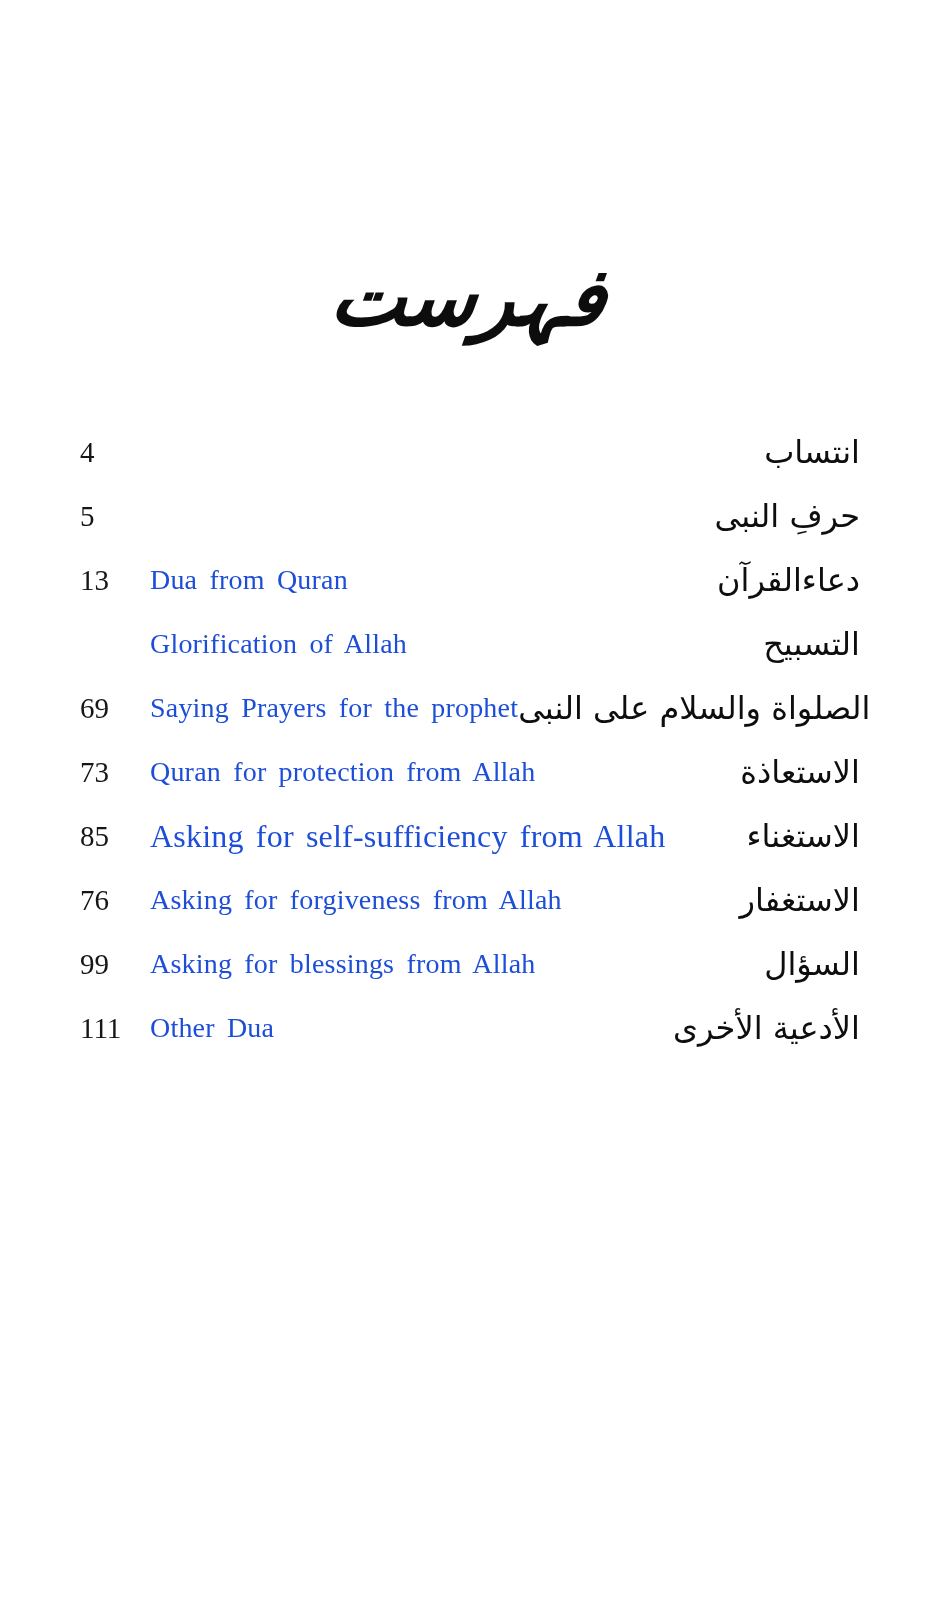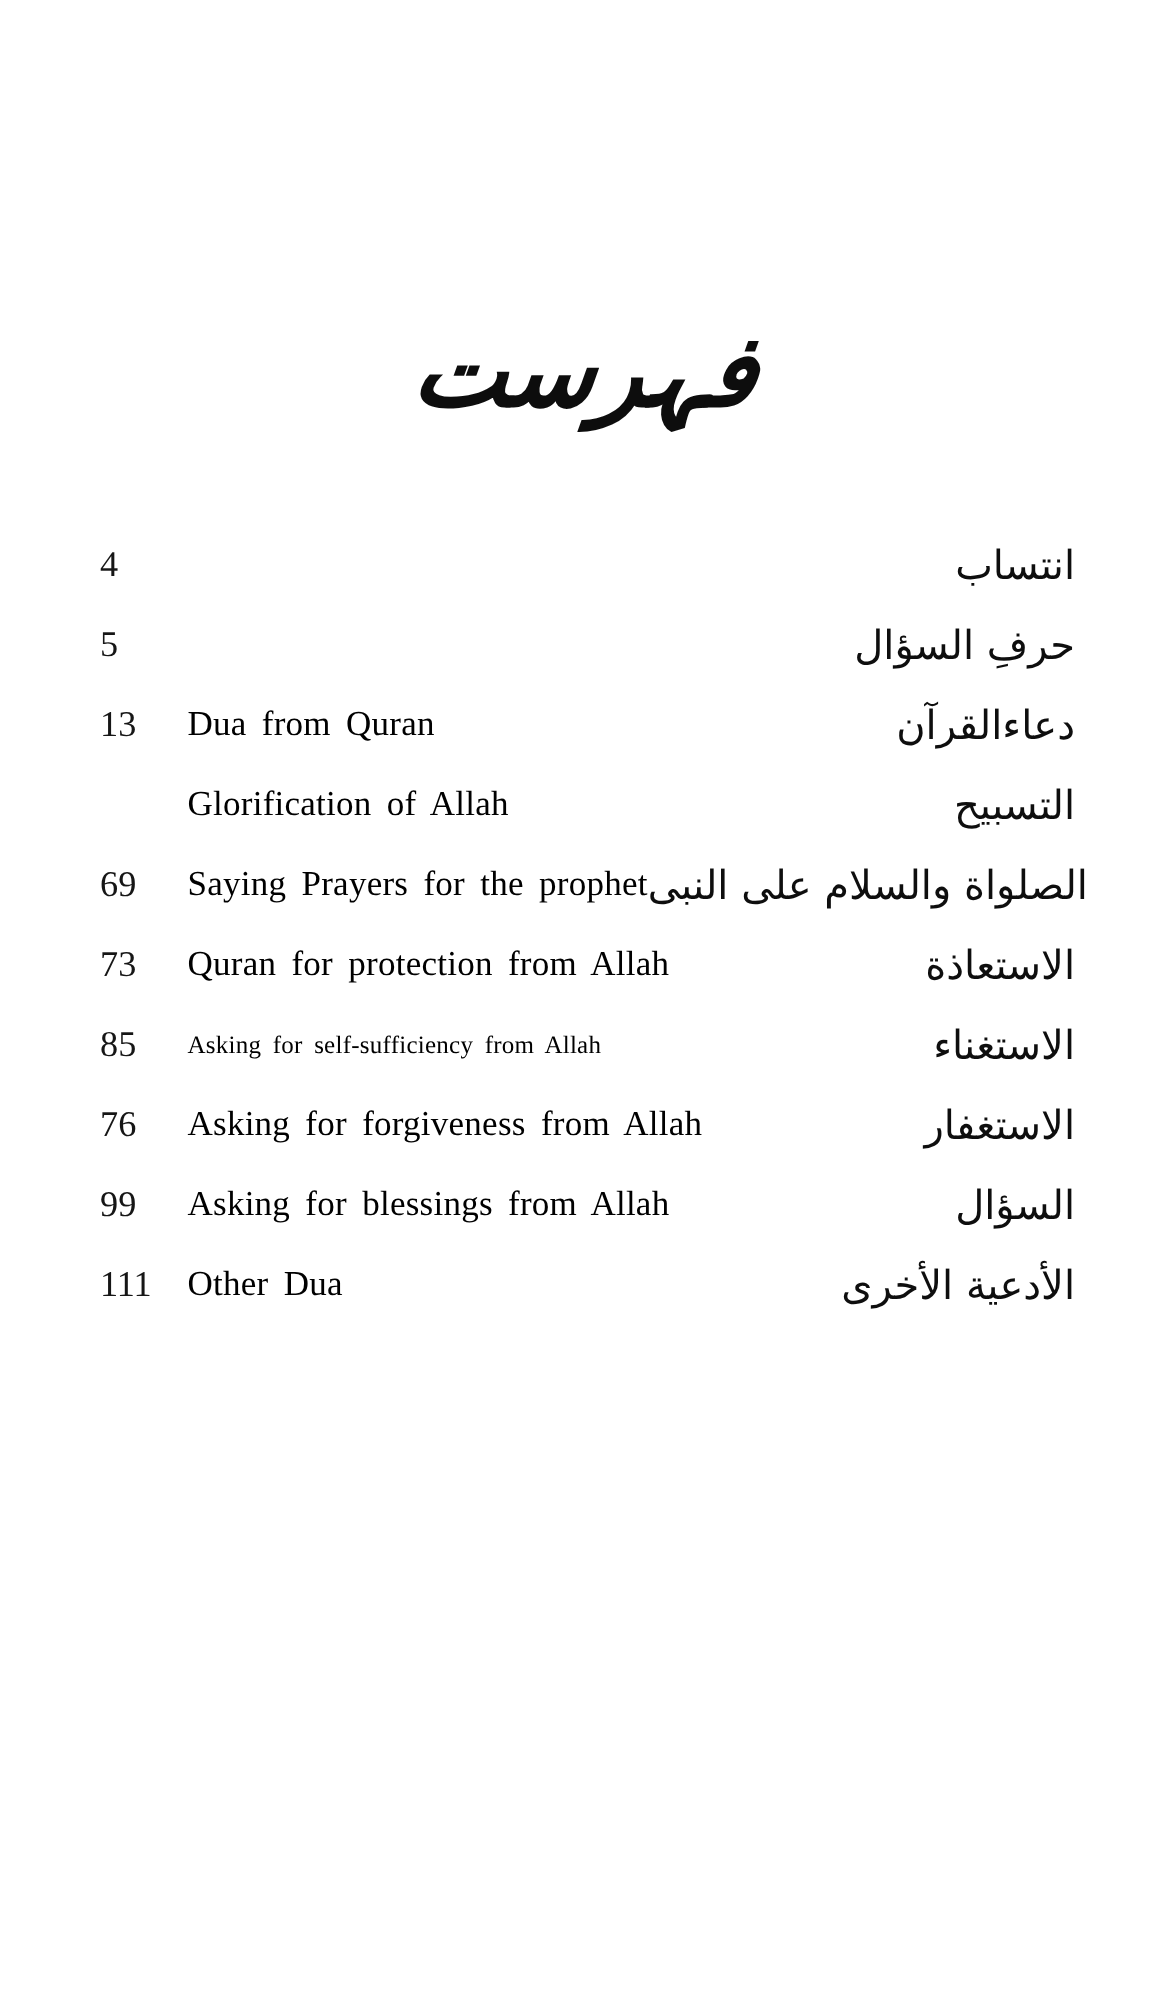--- a/index.html
+++ b/index.html
@@ -45,25 +45,25 @@
     flex: 0 0 70px;
     font-family: "Liberation Serif", serif;
     font-size: 29px;
     color: #161616;
   }
   .toc-row .eng {
     font-family: "Liberation Serif", serif;
     font-size: 28px;
     word-spacing: 5px;
     letter-spacing: 0.2px;
-    color: #000000;
+    color: #1d4ed8;
     white-space: nowrap;
   }
   .toc-row .eng.small {
-    font-size: 20px;
+    font-size: 32px;
     word-spacing: 4px;
     text-align: right;
   }
   .toc-row .ar {
     margin-left: auto;
     direction: rtl;
     font-family: "DejaVu Sans", sans-serif;
     font-size: 32px;
     font-weight: 500;
     color: #0e0e0e;
@@ -81,21 +81,21 @@
 
     <div class="toc-row">
       <span class="num">4</span>
       <span class="eng"></span>
       <span class="ar">انتساب</span>
     </div>
 
     <div class="toc-row">
       <span class="num">5</span>
       <span class="eng"></span>
-      <span class="ar">حرفِ السؤال</span>
+      <span class="ar">حرفِ النبى</span>
     </div>
 
     <div class="toc-row">
       <span class="num">13</span>
       <span class="eng">Dua from Quran</span>
       <span class="ar">دعاءالقرآن</span>
     </div>
 
 
     <div class="toc-row">

